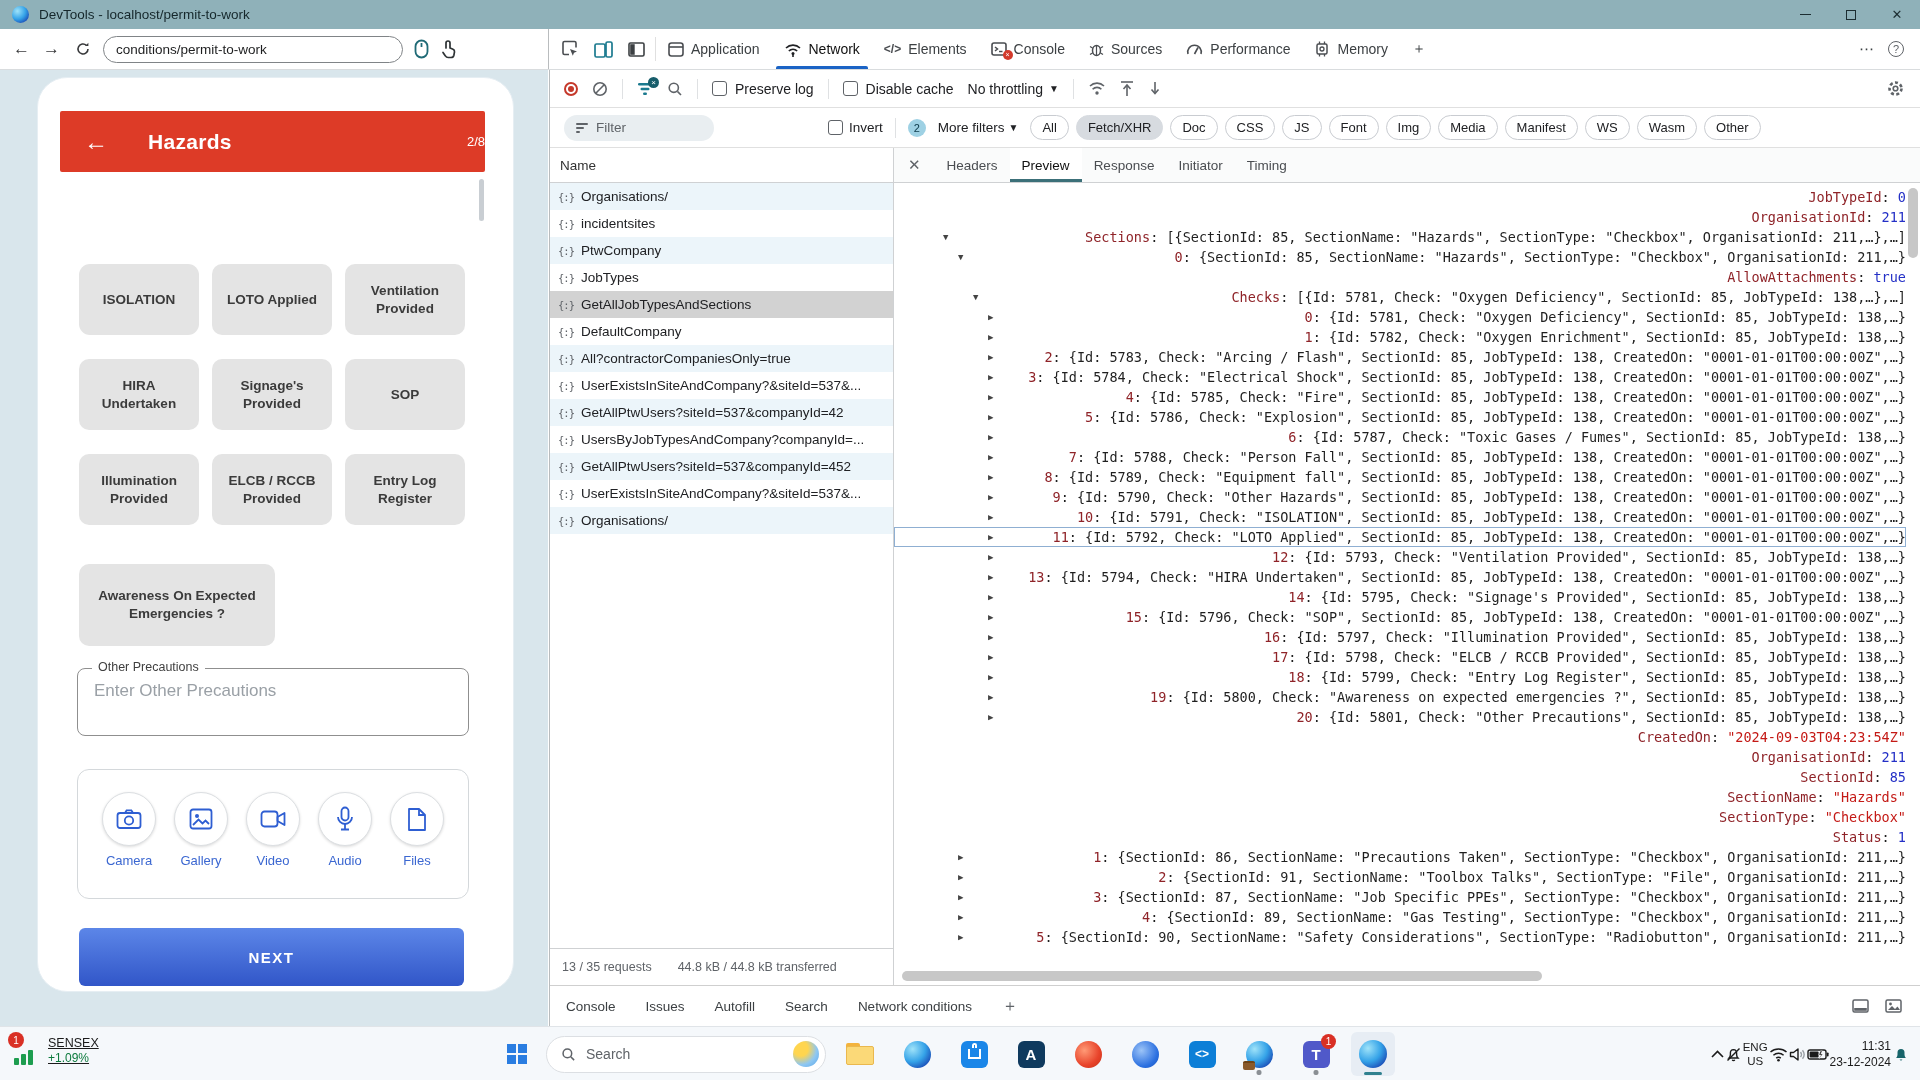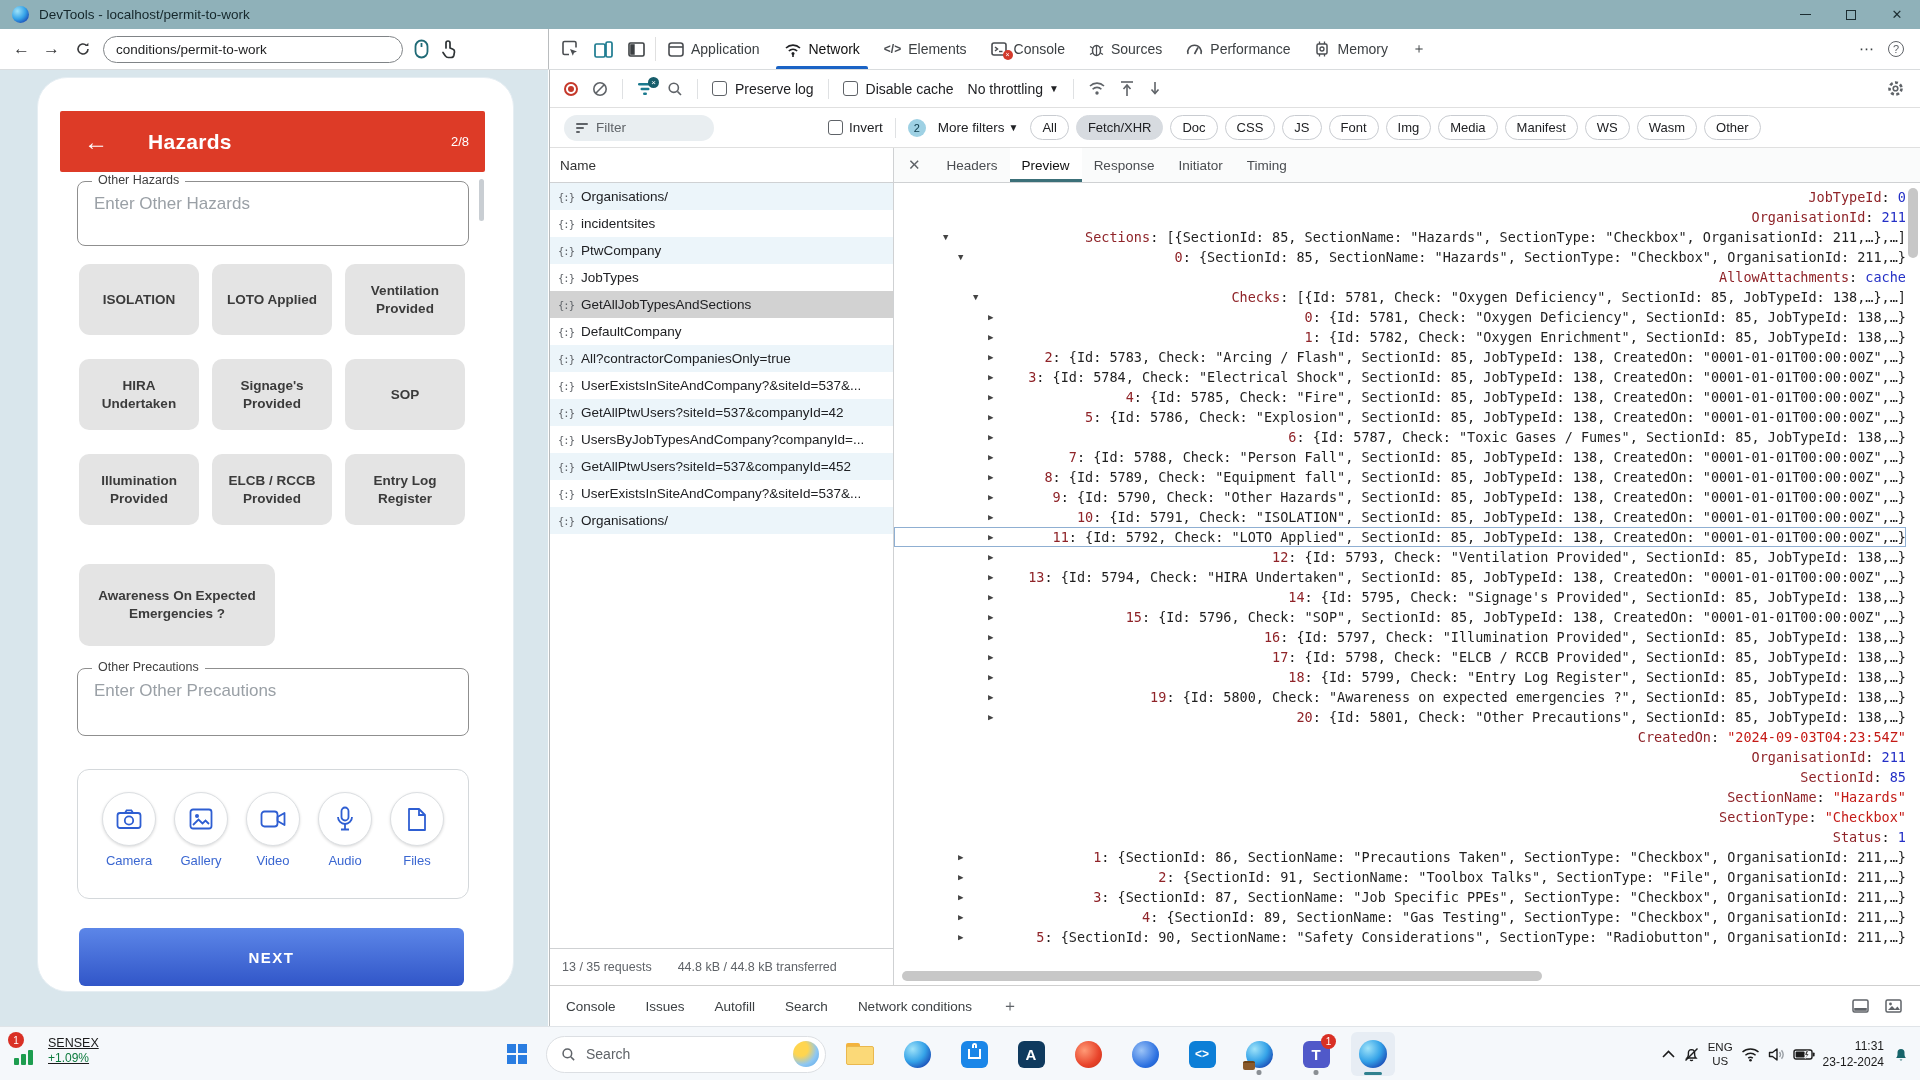--- a/index.html
+++ b/index.html
@@ -34,21 +34,21 @@
   .badge-err { position:absolute; right:-6px; bottom:-4px; width:10px; height:10px; background:#d33a2c; border-radius:50%; color:#fff; font-size:7px; line-height:10px; text-align:center; }
   .dt-right { margin-left:auto; display:flex; align-items:center; gap:14px; padding-right:16px; font-size:15px; color:#3c4043; }
   .help-circle { width:16px; height:16px; border:1.4px solid #5f6368; border-radius:50%; font-size:11px; color:#5f6368; display:flex; align-items:center; justify-content:center; }
 
   
   .page-area { position:absolute; left:0; top:70px; width:548px; height:956px; background:#d9e6ec; }
   .app-card { position:absolute; left:37px; top:7px; width:477px; height:915px; background:#fff; border:1px solid #e6eef3; border-radius:30px; overflow:hidden; }
   .app-header { position:absolute; left:22px; top:33px; width:425px; height:61px; background:#dd3b27; border-radius:2px; display:flex; align-items:center; }
   .app-back { color:#fff; font-size:24px; margin-left:24px; }
   .app-title { color:#fff; font-size:21px; font-weight:700; margin-left:40px; letter-spacing:.3px; }
-  .app-step { color:#fff; font-size:13px; margin-left:auto; margin-right:16px; }
+  .app-step { color:#fff; font-size:13px; margin-left:auto; }
   .app-scrollthumb { position:absolute; left:441px; top:101px; width:5px; height:42px; background:#c9ced3; border-radius:3px; }
   .fieldset { position:absolute; left:39px; width:392px; border:1.4px solid #8f8f8f; border-radius:8px; background:#fff; }
   .fieldset .flabel { position:absolute; top:-9px; left:14px; background:#fff; padding:0 6px; font-size:12.5px; color:#3f3f3f; }
   .fieldset .fph { position:absolute; top:12px; left:16px; font-size:17px; color:#9aa0a6; }
   .hz-grid { position:absolute; left:41px; top:186px; width:392px; }
   .hz-btn { position:absolute; width:120px; background:#e4e4e4; border-radius:10px; display:flex; align-items:center; justify-content:center; text-align:center; font-size:13.5px; font-weight:700; color:#3b3b3b; line-height:1.3; padding:4px 8px; }
   .hz-wide { position:absolute; left:41px; top:486px; width:196px; height:82px; background:#e4e4e4; border-radius:10px; display:flex; align-items:center; justify-content:center; text-align:center; font-size:13.5px; font-weight:700; color:#3b3b3b; line-height:1.35; padding:4px 14px; }
   .media-box { position:absolute; left:39px; top:691px; width:392px; height:130px; border:1.4px solid #d4d8db; border-radius:12px; display:flex; align-items:flex-start; justify-content:space-between; padding:22px 20px 0 20px; }
   .media-item { display:flex; flex-direction:column; align-items:center; width:62px; }
   .media-circle { width:54px; height:54px; border-radius:50%; background:#fff; border:1px solid #dcdfe2; box-shadow:0 1px 3px rgba(0,0,0,.15); display:flex; align-items:center; justify-content:center; }
@@ -119,21 +119,21 @@
   .winlogo i { background:#2a7de1; display:block; }
   .search-pill { width:280px; height:37px; background:#fff; border:1px solid #dcdfe3; border-radius:19px; display:flex; align-items:center; padding:0 6px 0 14px; }
   .search-pill .stxt { font-size:14px; color:#5f6368; margin-left:10px; flex:1; }
   .weather { width:26px; height:26px; border-radius:50%; background:radial-gradient(circle at 30% 30%, #ffd54f 28%, #8ec7f2 62%, #5aa6e8); }
   .tb-icons { display:flex; align-items:center; gap:13px; }
   .tb-item { position:relative; width:44px; height:44px; border-radius:6px; display:flex; align-items:center; justify-content:center; }
   .tb-item.open-active { background:#e7edf4; }
   .run-dot { position:absolute; bottom:1px; left:50%; transform:translateX(-50%); width:5px; height:5px; border-radius:2px; background:#8a8f94; }
   .run-pill { position:absolute; bottom:1px; left:50%; transform:translateX(-50%); width:18px; height:3.5px; border-radius:2px; background:#30818f; }
   .tb-badge { position:absolute; top:2px; right:2px; width:15px; height:15px; border-radius:50%; background:#d93025; color:#fff; font-size:10px; display:flex; align-items:center; justify-content:center; z-index:3; }
-  .tray { position:absolute; right:10px; top:0; height:54px; display:flex; align-items:center; gap:8px; }
+  .tray { position:absolute; right:10px; top:0; height:54px; display:flex; align-items:center; gap:1px; }
   .lang { font-size:11.5px; text-align:center; color:#1b1b1b; line-height:1.25; }
   .clock { font-size:12px; text-align:right; color:#1b1b1b; line-height:1.35; }
 
   .ic-circle { border-radius:50%; }
   svg { display:block; }
 </style>
 </head>
 <body>
 
 <div class="screen">
@@ -286,24 +286,20 @@
 
   <div class="page-area">
     <div class="app-card">
       <div class="app-header">
         <span class="app-back">←</span>
         <span class="app-title">Hazards</span>
         <span class="app-step">2/8</span>
       </div>
       <div class="app-scrollthumb"></div>
 
-      <div class="fieldset" style="top:103px; height:65px;">
-        <span class="flabel">Other Hazards</span>
-        <span class="fph">Enter Other Hazards</span>
-      </div>
 
       <div class="hz-grid" id="hz-grid">
           <div class="hz-btn" style="left: 0px; top: 0px; height: 71px; border-radius: 11px;">ISOLATION</div>
           <div class="hz-btn" style="left: 133px; top: 0px; height: 71px;">LOTO Applied</div>
           <div class="hz-btn" style="left: 266px; top: 0px; height: 71px;">Ventilation Provided</div>
           <div class="hz-btn" style="left: 0px; top: 95px; height: 71px;">HIRA Undertaken</div>
           <div class="hz-btn" style="left: 133px; top: 95px; height: 71px;">Signage's Provided</div>
           <div class="hz-btn" style="left: 266px; top: 95px; height: 71px;">SOP</div>
           <div class="hz-btn" style="left: 0px; top: 190px; height: 71px;">Illumination Provided</div>
           <div class="hz-btn" style="left: 133px; top: 190px; height: 71px;">ELCB / RCCB Provided</div>
@@ -541,21 +537,21 @@
               <span class="ptab">Response</span>
               <span class="ptab">Initiator</span>
               <span class="ptab">Timing</span>
             </span>
         </div>
         <div class="json-view" id="json-lines">
             <div class="jline" style="padding-left: 64px;"><span class="jk">JobTypeId</span><span class="jp">: </span><span class="jn">0</span></div>
             <div class="jline" style="padding-left: 64px;"><span class="jk">OrganisationId</span><span class="jp">: </span><span class="jn">211</span></div>
             <div class="jline" style="padding-left: 64px;"><span class="jarrow" style="left: 49px;">▼</span><span class="jk">Sections</span><span class="jp">: [{SectionId: 85, SectionName: "Hazards", SectionType: "Checkbox", OrganisationId: 211,…},…]</span></div>
             <div class="jline" style="padding-left: 79px;"><span class="jarrow" style="left: 64px;">▼</span><span class="jk">0</span><span class="jp">: {SectionId: 85, SectionName: "Hazards", SectionType: "Checkbox", OrganisationId: 211,…}</span></div>
-            <div class="jline" style="padding-left: 94px;"><span class="jk">AllowAttachments</span><span class="jp">: </span><span class="jn">cache</span></div>
+            <div class="jline" style="padding-left: 94px;"><span class="jk">AllowAttachments</span><span class="jp">: </span><span class="jn">true</span></div>
             <div class="jline" style="padding-left: 94px;"><span class="jarrow" style="left: 79px;">▼</span><span class="jk">Checks</span><span class="jp">: [{Id: 5781, Check: "Oxygen Deficiency", SectionId: 85, JobTypeId: 138,…},…]</span></div>
             <div class="jline" style="padding-left: 109px;"><span class="jarrow" style="left: 94px;">▶</span><span class="jk">0</span><span class="jp">: {Id: 5781, Check: "Oxygen Deficiency", SectionId: 85, JobTypeId: 138,…}</span></div>
             <div class="jline" style="padding-left: 109px;"><span class="jarrow" style="left: 94px;">▶</span><span class="jk">1</span><span class="jp">: {Id: 5782, Check: "Oxygen Enrichment", SectionId: 85, JobTypeId: 138,…}</span></div>
             <div class="jline" style="padding-left: 109px;"><span class="jarrow" style="left: 94px;">▶</span><span class="jk">2</span><span class="jp">: {Id: 5783, Check: "Arcing / Flash", SectionId: 85, JobTypeId: 138, CreatedOn: "0001-01-01T00:00:00Z",…}</span></div>
             <div class="jline" style="padding-left: 109px;"><span class="jarrow" style="left: 94px;">▶</span><span class="jk">3</span><span class="jp">: {Id: 5784, Check: "Electrical Shock", SectionId: 85, JobTypeId: 138, CreatedOn: "0001-01-01T00:00:00Z",…}</span></div>
             <div class="jline" style="padding-left: 109px;"><span class="jarrow" style="left: 94px;">▶</span><span class="jk">4</span><span class="jp">: {Id: 5785, Check: "Fire", SectionId: 85, JobTypeId: 138, CreatedOn: "0001-01-01T00:00:00Z",…}</span></div>
             <div class="jline" style="padding-left: 109px;"><span class="jarrow" style="left: 94px;">▶</span><span class="jk">5</span><span class="jp">: {Id: 5786, Check: "Explosion", SectionId: 85, JobTypeId: 138, CreatedOn: "0001-01-01T00:00:00Z",…}</span></div>
             <div class="jline" style="padding-left: 109px;"><span class="jarrow" style="left: 94px;">▶</span><span class="jk">6</span><span class="jp">: {Id: 5787, Check: "Toxic Gases / Fumes", SectionId: 85, JobTypeId: 138,…}</span></div>
             <div class="jline" style="padding-left: 109px;"><span class="jarrow" style="left: 94px;">▶</span><span class="jk">7</span><span class="jp">: {Id: 5788, Check: "Person Fall", SectionId: 85, JobTypeId: 138, CreatedOn: "0001-01-01T00:00:00Z",…}</span></div>
             <div class="jline" style="padding-left: 109px;"><span class="jarrow" style="left: 94px;">▶</span><span class="jk">8</span><span class="jp">: {Id: 5789, Check: "Equipment fall", SectionId: 85, JobTypeId: 138, CreatedOn: "0001-01-01T00:00:00Z",…}</span></div>

